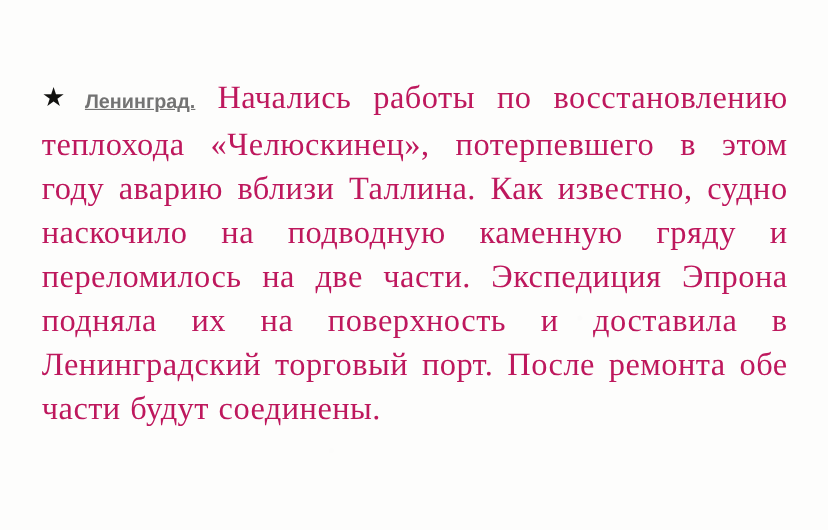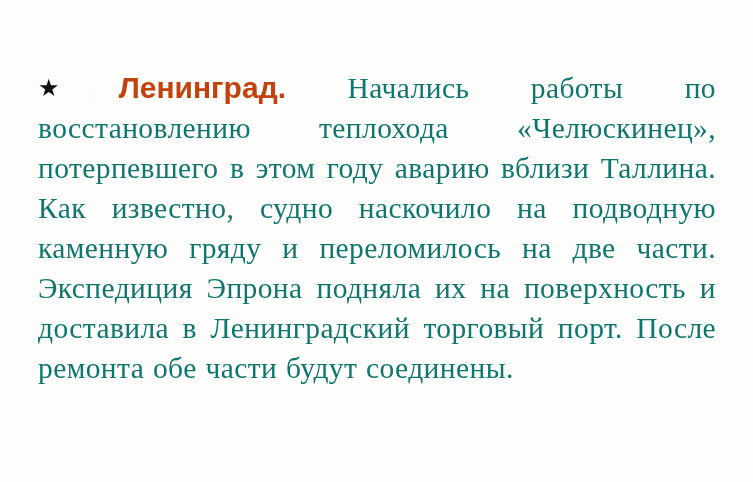--- a/index.html
+++ b/index.html
@@ -43,26 +43,27 @@
   .star {
     font-family: "DejaVu Sans", sans-serif;
     font-size: 24px;
     vertical-align: 2px;
     margin-right: 6px;
     color: #121210;
   }
   .dateline {
     font-family: "Liberation Sans", sans-serif;
     font-weight: bold;
-    font-size: 30px;
+    font-size: 18px;
     letter-spacing: 0px;
-    color: #c2410c;
+    color: #737373;
+    text-decoration: underline;
   }
   .body-text {
-    color: #0f766e;
+    color: #be185d;
   }
   
   .grain {
     position: absolute;
     inset: 0;
     pointer-events: none;
     background:
       radial-gradient(circle at 12% 20%, rgba(0,0,0,0.018) 0 2px, rgba(0,0,0,0) 3px),
       radial-gradient(circle at 70% 60%, rgba(0,0,0,0.015) 0 2px, rgba(0,0,0,0) 3px),
       radial-gradient(circle at 40% 85%, rgba(0,0,0,0.012) 0 2px, rgba(0,0,0,0) 3px);

